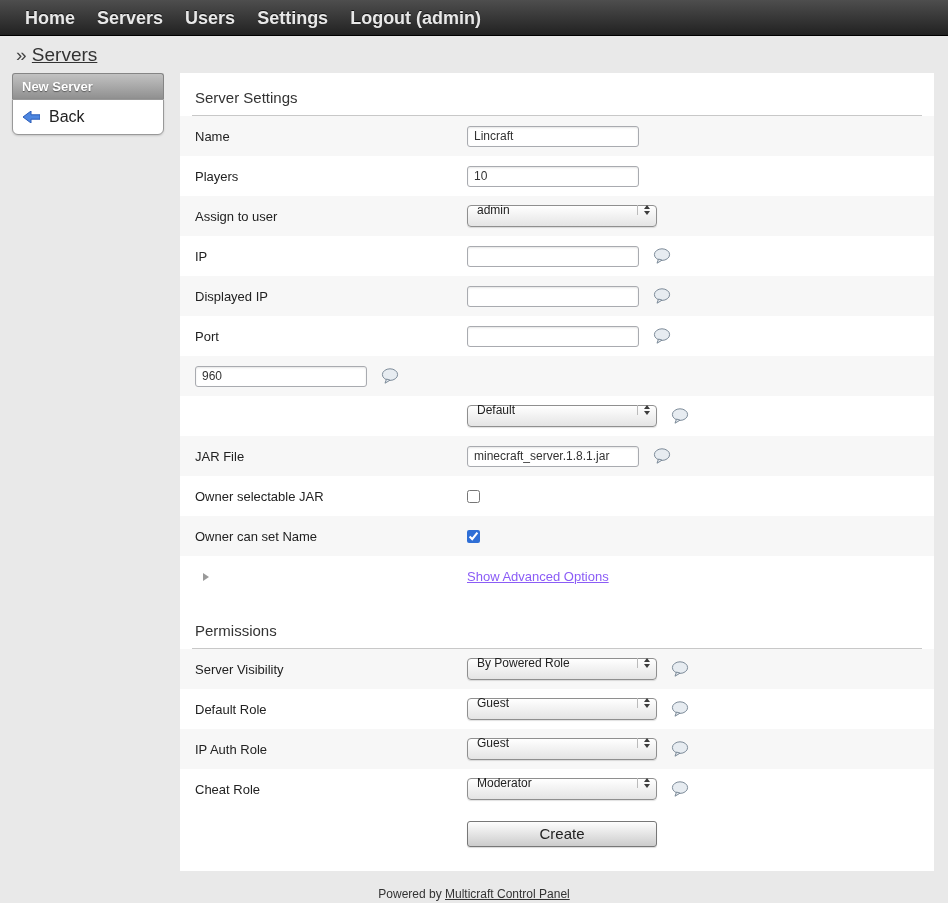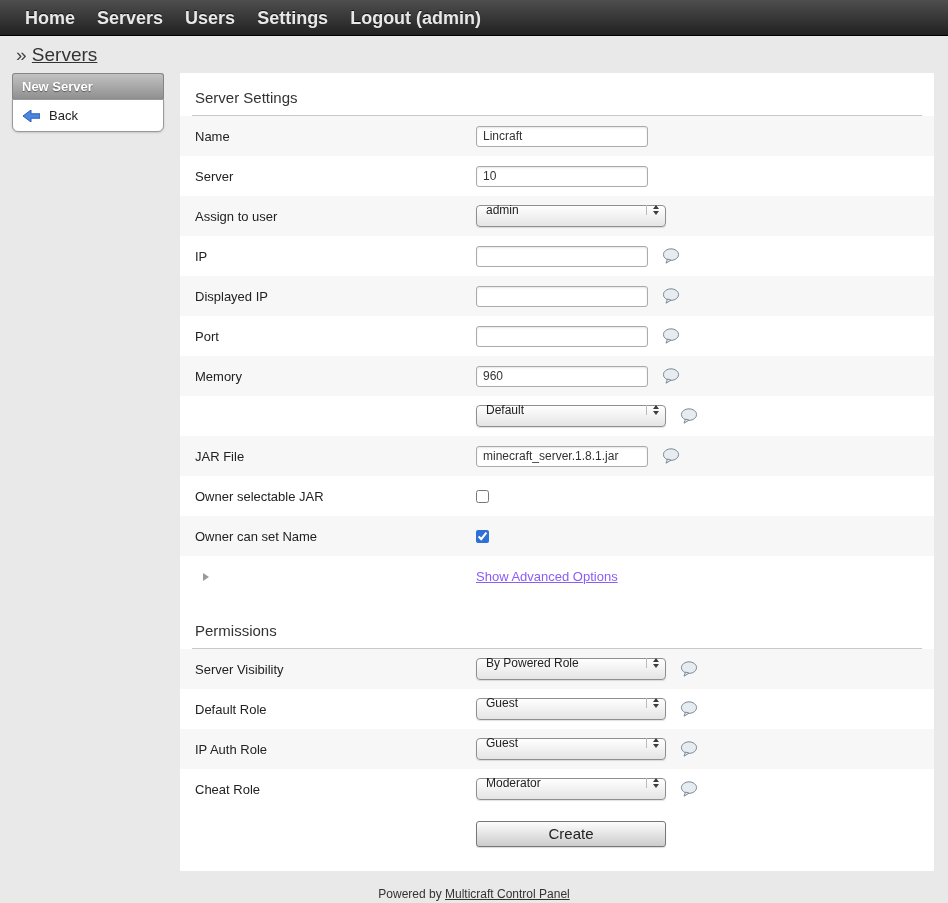--- a/index.html
+++ b/index.html
@@ -70,21 +70,21 @@
     border: 1px solid #999;
     border-radius: 0 0 6px 6px;
     padding: 5px 6px;
     box-shadow: 0 1px 2px rgba(0,0,0,.15);
   }
   .sidebar-back {
     display: flex;
     align-items: center;
     gap: 9px;
     padding: 3px 4px;
-    font-size: 13px;
+    font-size: 16px;
     color: #222;
     cursor: pointer;
   }
 
   
   .content {
     flex: 1;
     background: #fff;
     padding-bottom: 14px;
   }
@@ -95,21 +95,20 @@
     font-size: 15px;
     color: #333;
   }
   .section-head.second { padding-top: 26px; }
 
   .row {
     display: flex;
     align-items: center;
     padding: 9px 15px;
     min-height: 40px;
-    gap: 9px;
   }
   .rows .row:nth-child(odd)  { background: #f7f7f7; }
   .rows .row:nth-child(even) { background: #ffffff; }
   .row .flabel {
     width: 272px;
     flex-shrink: 0;
     font-size: 13px;
     color: #222;
   }
   .row .control {
@@ -254,21 +253,21 @@
     <div class="rows">
 
       <div class="row">
         <div class="flabel">Name</div>
         <div class="control">
           <input class="text" type="text" value="Lincraft" style="">
         </div>
       </div>
 
       <div class="row">
-        <div class="flabel">Server</div>
+        <div class="flabel">Players</div>
         <div class="control">
           <input class="text" type="text" value="10" style="">
         </div>
       </div>
 
       <div class="row">
         <div class="flabel">Assign to user</div>
         <div class="control">
           <div class="select">
             <span>admin</span>
@@ -307,21 +306,20 @@
         <div class="control">
           <input class="text" type="text" value="" style="">
           <svg class="help-icon" width="18" height="16" viewBox="0 0 18 16">
             <ellipse cx="9" cy="6.6" rx="7.6" ry="5.8" fill="#e7ecf1" stroke="#7d8b99" stroke-width="1"></ellipse>
             <path d="M5.5 11 L4 15.2 L9 12.2 Z" fill="#e7ecf1" stroke="#7d8b99" stroke-width="1"></path>
           </svg>
         </div>
       </div>
 
       <div class="row">
-        <div class="flabel">Memory</div>
         <div class="control">
           <input class="text" type="text" value="960" style="">
           <svg class="help-icon" width="18" height="16" viewBox="0 0 18 16">
             <ellipse cx="9" cy="6.6" rx="7.6" ry="5.8" fill="#e7ecf1" stroke="#7d8b99" stroke-width="1"></ellipse>
             <path d="M5.5 11 L4 15.2 L9 12.2 Z" fill="#e7ecf1" stroke="#7d8b99" stroke-width="1"></path>
           </svg>
         </div>
       </div>
 
       <div class="row">

